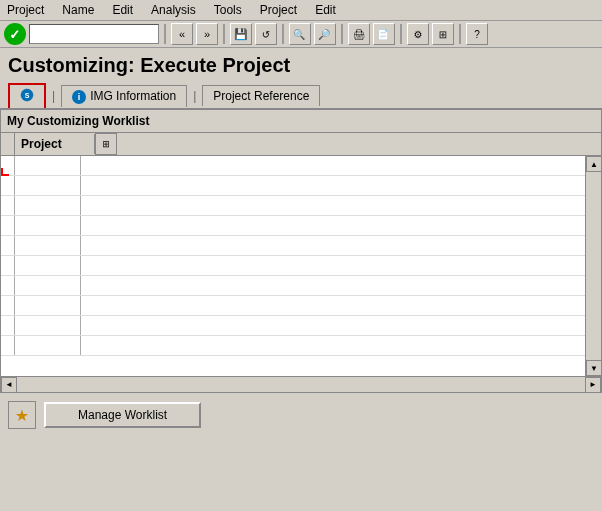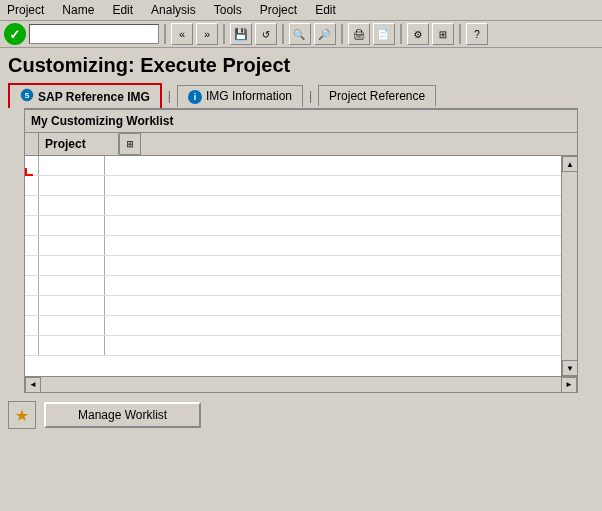--- a/index.html
+++ b/index.html
@@ -118,21 +118,21 @@
       z-index: 2;
     }
     .tab-separator {
       padding: 3px 6px;
       font-size: 12px;
       color: #666;
     }
 
     
     .content-area {
-      margin: 0 24px;
+      margin: 0 0;
       background: white;
       border: 1px solid #888;
       border-top: 2px solid #888;
     }
 
     .worklist-title {
       padding: 4px 6px;
       font-size: 12px;
       font-weight: bold;
       background: #d4d0c8;
@@ -291,21 +291,20 @@
 </div>
 
 <div class="tab-bar">
   <div class="tab active">
     <span>
       <svg width="14" height="14" viewBox="0 0 14 14">
         <circle cx="7" cy="7" r="6" fill="#0070b8" stroke="#005a94" stroke-width="0.5"></circle>
         <text x="7" y="10" text-anchor="middle" fill="white" font-size="7" font-weight="bold">S</text>
       </svg>
     </span>
-    <span>SAP Reference IMG</span>
   </div>
   <div class="tab-separator">|</div>
   <div class="tab">
     <span>
       <span class="info-icon">i</span>
     </span>
     <span>IMG Information</span>
   </div>
   <div class="tab-separator">|</div>
   <div class="tab">

